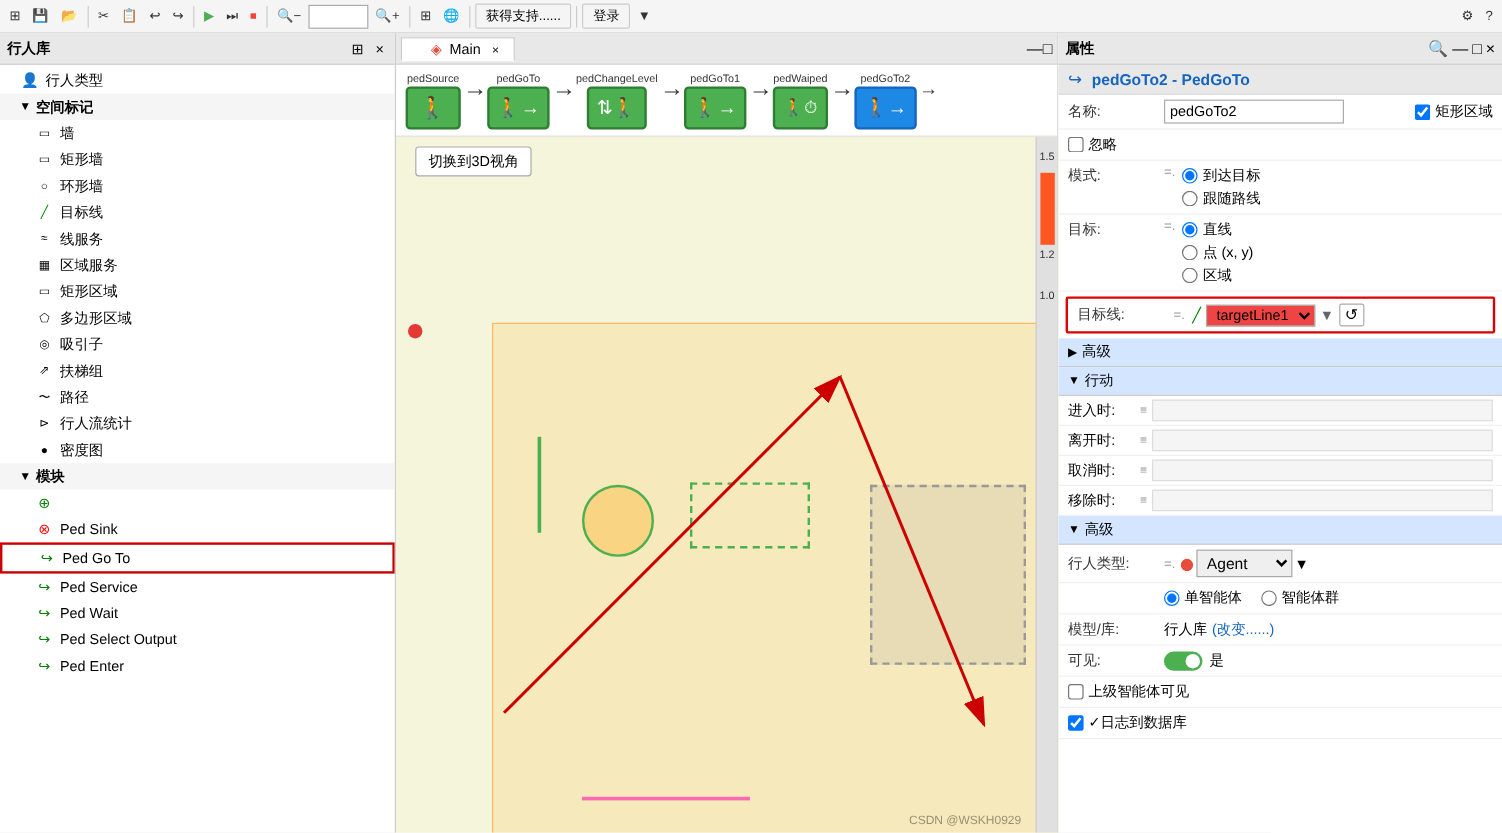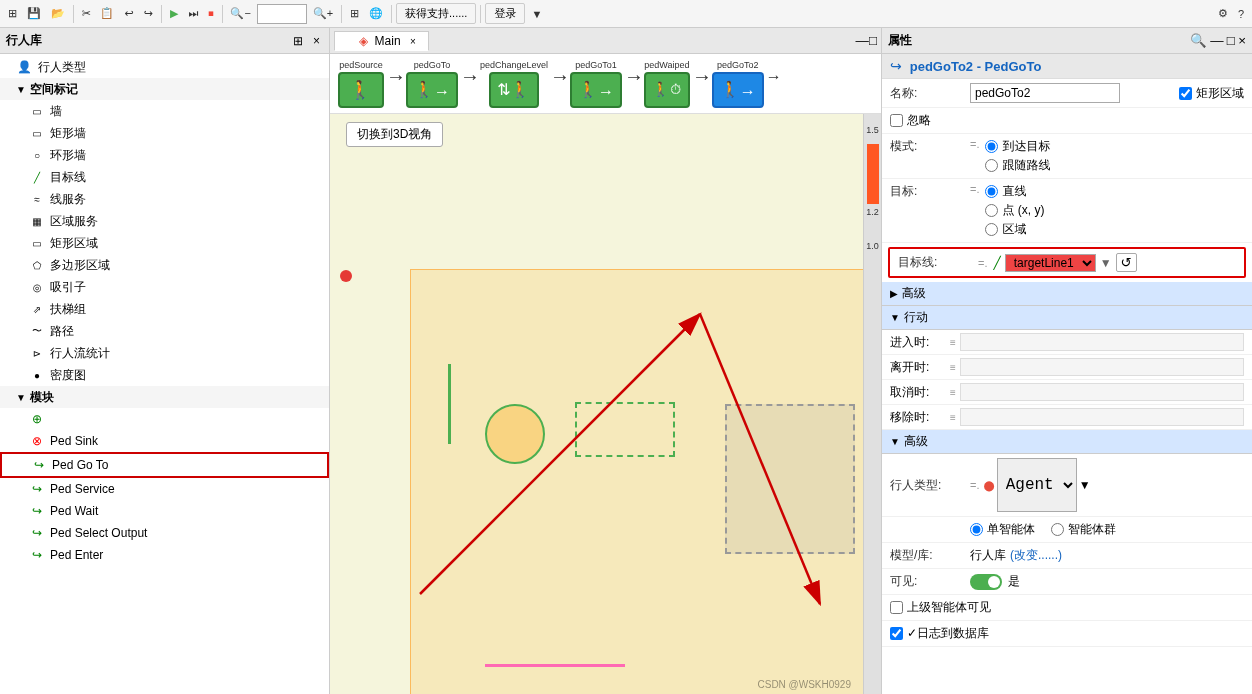--- a/index.html
+++ b/index.html
@@ -484,21 +484,21 @@
 
       <div class="section-header" style="background:#d4e6ff;">
         <span class="arrow">▼</span>
         <span>高级</span>
       </div>
 
       <div class="agent-row">
         <span class="prop-label">行人类型:</span>
         <span style="font-size:11px;color:#999;margin-right:4px;">=.</span>
         <span style="font-size:10px;color:#e74c3c;margin-right:2px;">⬤</span>
-        <select class="agent-dropdown" style="border:1px solid #aaa;padding:16px 4px;font-size:16px;min-width:80px;font-family:Liberation Mono, monospace;">
+        <select class="agent-dropdown" style="border:1px solid #aaa;padding:2px 4px;font-size:13px;min-width:80px;">
           <option>Agent</option>
         </select>
         <span style="margin-left:2px;">▼</span>
       </div>
 
       <div class="prop-row">
         <span class="prop-label"></span>
         <div style="display:flex;gap:16px;">
           <div class="radio-item">
             <input type="radio" name="bodytype" checked="" style="">

